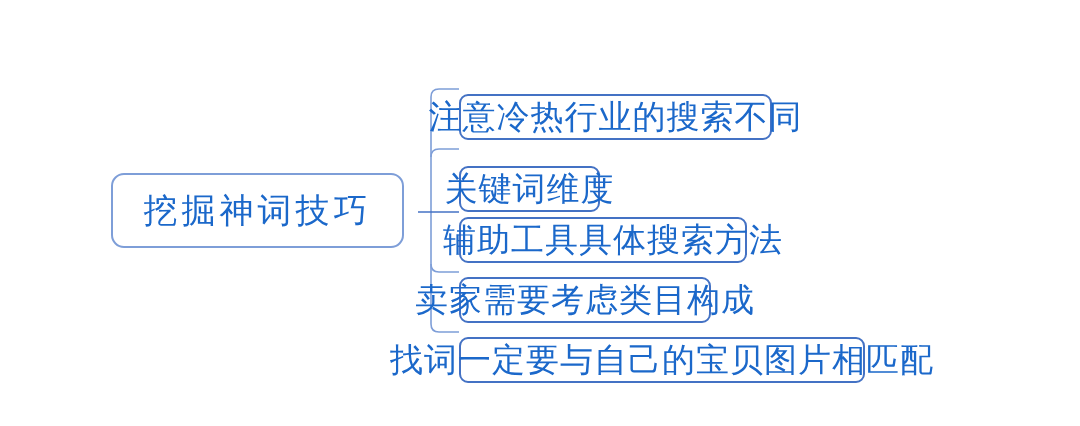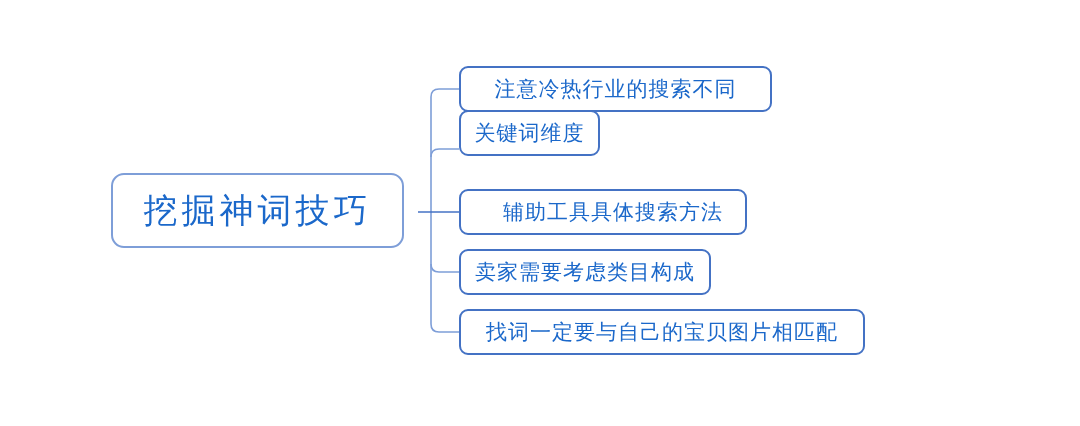--- a/index.html
+++ b/index.html
@@ -43,26 +43,27 @@
     left: 111px; top: 173px;
     width: 293px; height: 75px;
     border: 2px solid var(--root-border, #7E9ED8);
     border-radius: 13px;
     font-size: 34px;
     letter-spacing: 4px;
   }
   .node-child {
     border: 2px solid var(--node-border, #4472C4);
     border-radius: 9px;
-    font-size: 21px;
+    font-size: 33px;
     letter-spacing: 1px;
     height: 46px;
+    margin-top: 28px;
   }
   .c1 { left: 459px; top: 66px;  width: 313px; }
-  .c2 { left: 459px; top: 110px; width: 141px; }
+  .c2 { left: 459px; top: 138px; width: 141px; }
   .c3 { left: 459px; top: 189px; width: 288px; padding-left: 20px; }
   .c4 { left: 459px; top: 249px; width: 252px; }
   .c5 { left: 459px; top: 309px; width: 406px; }
 </style>
 </head>
 <body>
 
 <div class="canvas">
 
   <svg class="connectors" viewBox="0 0 1080 426" xmlns="http://www.w3.org/2000/svg">

